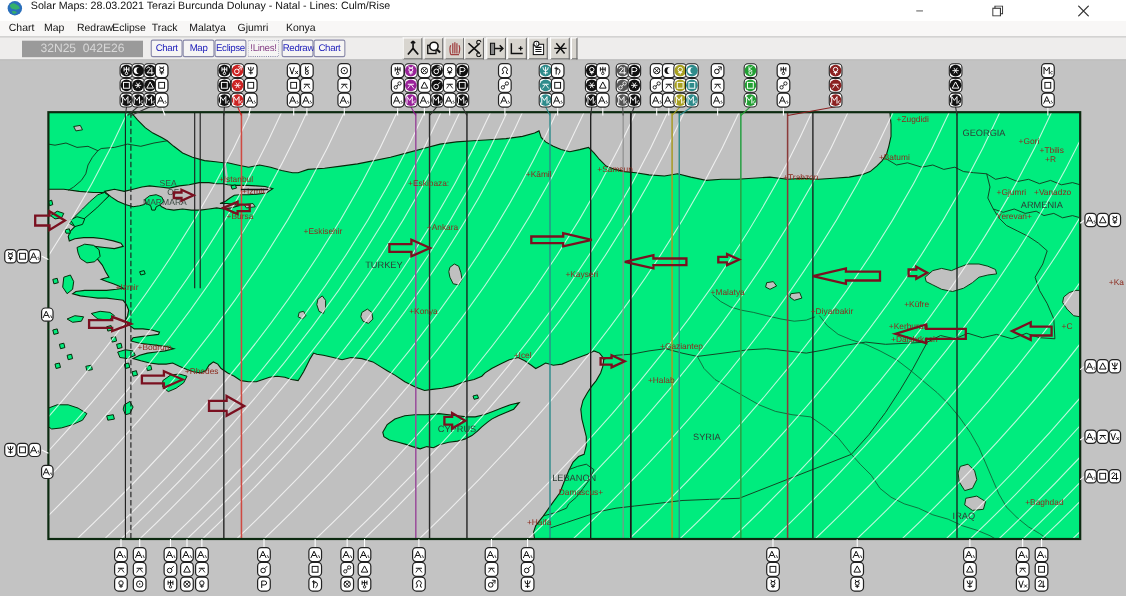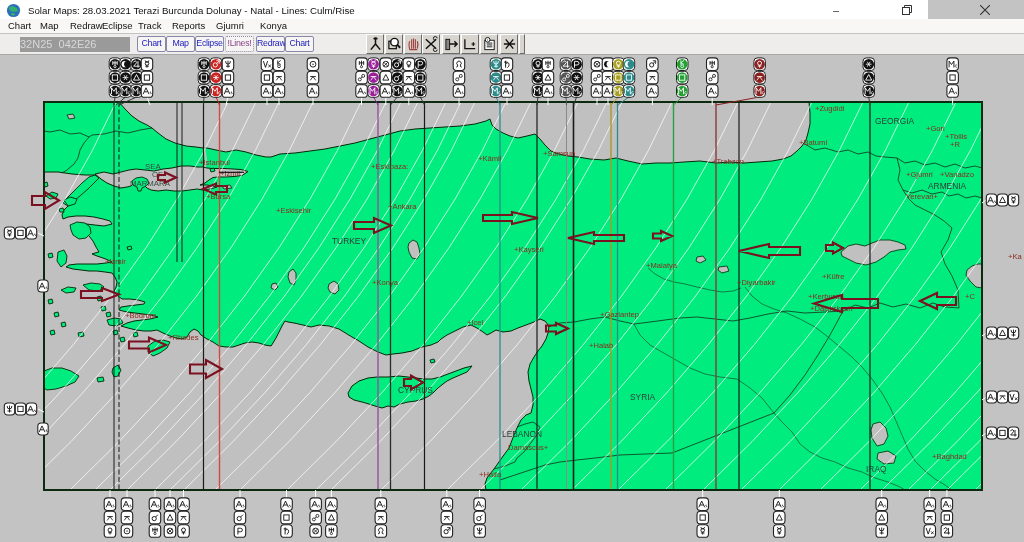--- a/index.html
+++ b/index.html
@@ -1,21 +1,21 @@
 <!DOCTYPE html>
 <html><head><meta charset="utf-8"><style>
 *{margin:0;padding:0;box-sizing:border-box;-webkit-font-smoothing:antialiased}
 body{width:1024px;height:542px;font-family:"Liberation Sans",sans-serif;background:#c3c3c3;overflow:hidden;position:relative}
-.titlebar{position:absolute;top:0;left:0;width:928px;height:20px;background:#ffffff;display:flex;align-items:center}
+.titlebar{position:absolute;top:0;left:0;width:1024px;height:20px;background:#ffffff;display:flex;align-items:flex-start}
 .title{font-size:9.7px;color:#111;margin-left:7px}
 .winbtn{position:absolute;top:0;height:20px;width:28px;display:flex;align-items:center;justify-content:center;font-size:11px;color:#333}
 .menubar{position:absolute;top:19px;left:0;width:1024px;height:14px;background:#f8f7f6;font-size:9.5px;color:#111}
 .menubar span{position:absolute;top:1px}
 .toolbar{position:absolute;top:34px;left:0;width:1024px;height:21px;background:#eeedec;border-bottom:1px solid #a8a8a8}
-.coord{position:absolute;left:20px;top:3px;width:110px;height:15px;background:#9a9a9a;color:#d8d8d8;font-size:11px;text-align:left;line-height:15px}
+.coord{position:absolute;left:20px;top:3px;width:110px;height:15px;background:#9a9a9a;color:#d8d8d8;font-size:11px;text-align:center;line-height:15px}
 .tbtn{position:absolute;top:2px;height:16px;width:29px;background:#f6f5f4;border:1px solid #8888a8;color:#2222bb;font-size:8.8px;text-align:center;line-height:13.5px;border-radius:2px;letter-spacing:-0.3px}
 .ib{position:absolute;top:0px;height:20px;width:18px;background:#d8d5cf;border:1px solid;border-color:#ffffff #6a6a6a #6a6a6a #ffffff;display:flex;align-items:center;justify-content:center}
 </style></head>
 <body>
 <div class="titlebar">
  <svg width="15" height="15" style="margin-left:6px" viewBox="0 0 16 16">
       <circle cx="8" cy="8" r="7" fill="#2a6fbb"></circle>
       <path d="M3 5 Q6 2 9 4 Q12 5 13 8 Q10 10 7 9 Q4 9 3 5 M5 11 Q8 10 10 12 Q8 14 6 13 Z" fill="#35b06a"></path>
     </svg>
  <span class="title">Solar Maps: 28.03.2021 Terazi Burcunda Dolunay - Natal - Lines: Culm/Rise</span>
@@ -31,21 +31,21 @@
         <path d="M0 0 L10 10 M10 0 L0 10" stroke="#333" stroke-width="1.1"></path>
       </svg>
     </div>
 </div>
 <div class="menubar">
  <span style="left:8px">Chart</span>
     <span style="left:40px">Map</span>
     <span style="left:70px">Redraw</span>
  <span style="left:102px">Eclipse</span>
     <span style="left:138px">Track</span>
-    <span style="left:172px">Reports</span>
+    <span style="left:172px">Malatya</span>
  <span style="left:216px">Gjumri</span>
     <span style="left:260px">Konya</span>
 </div>
 <div class="toolbar">
  <div class="coord">32N25&nbsp; 042E26</div>
  <div class="tbtn" style="left:137px">Chart</div>
  <div class="tbtn" style="left:166px">Map</div>
  <div class="tbtn" style="left:195px">Eclipse</div>
  <div class="tbtn" style="left:225px;color:#884488;border-style:dotted">!Lines!</div>
  <div class="tbtn" style="left:256px">Redraw</div>

